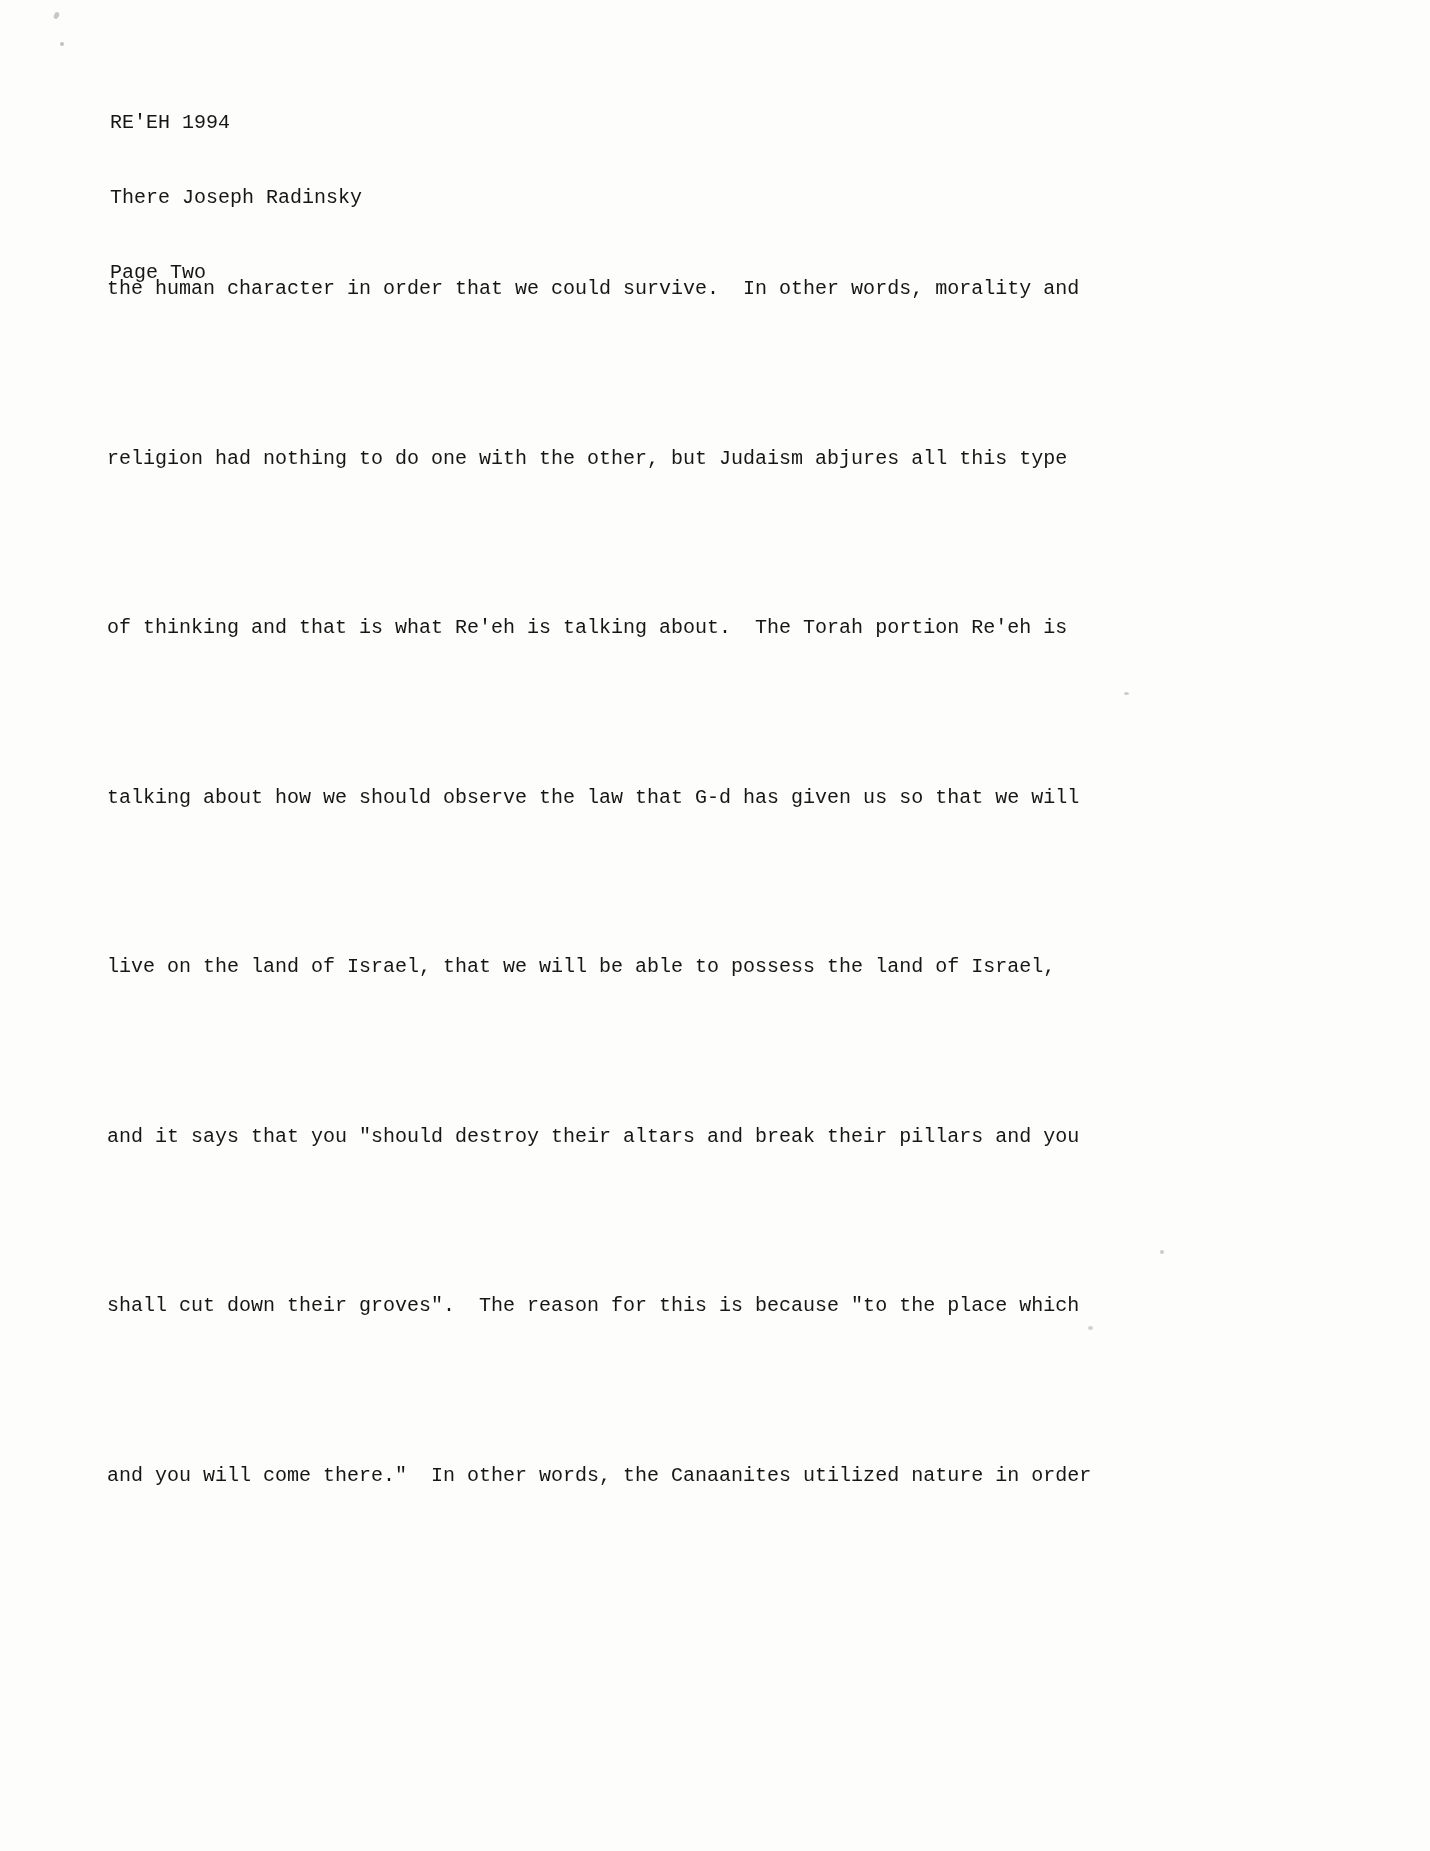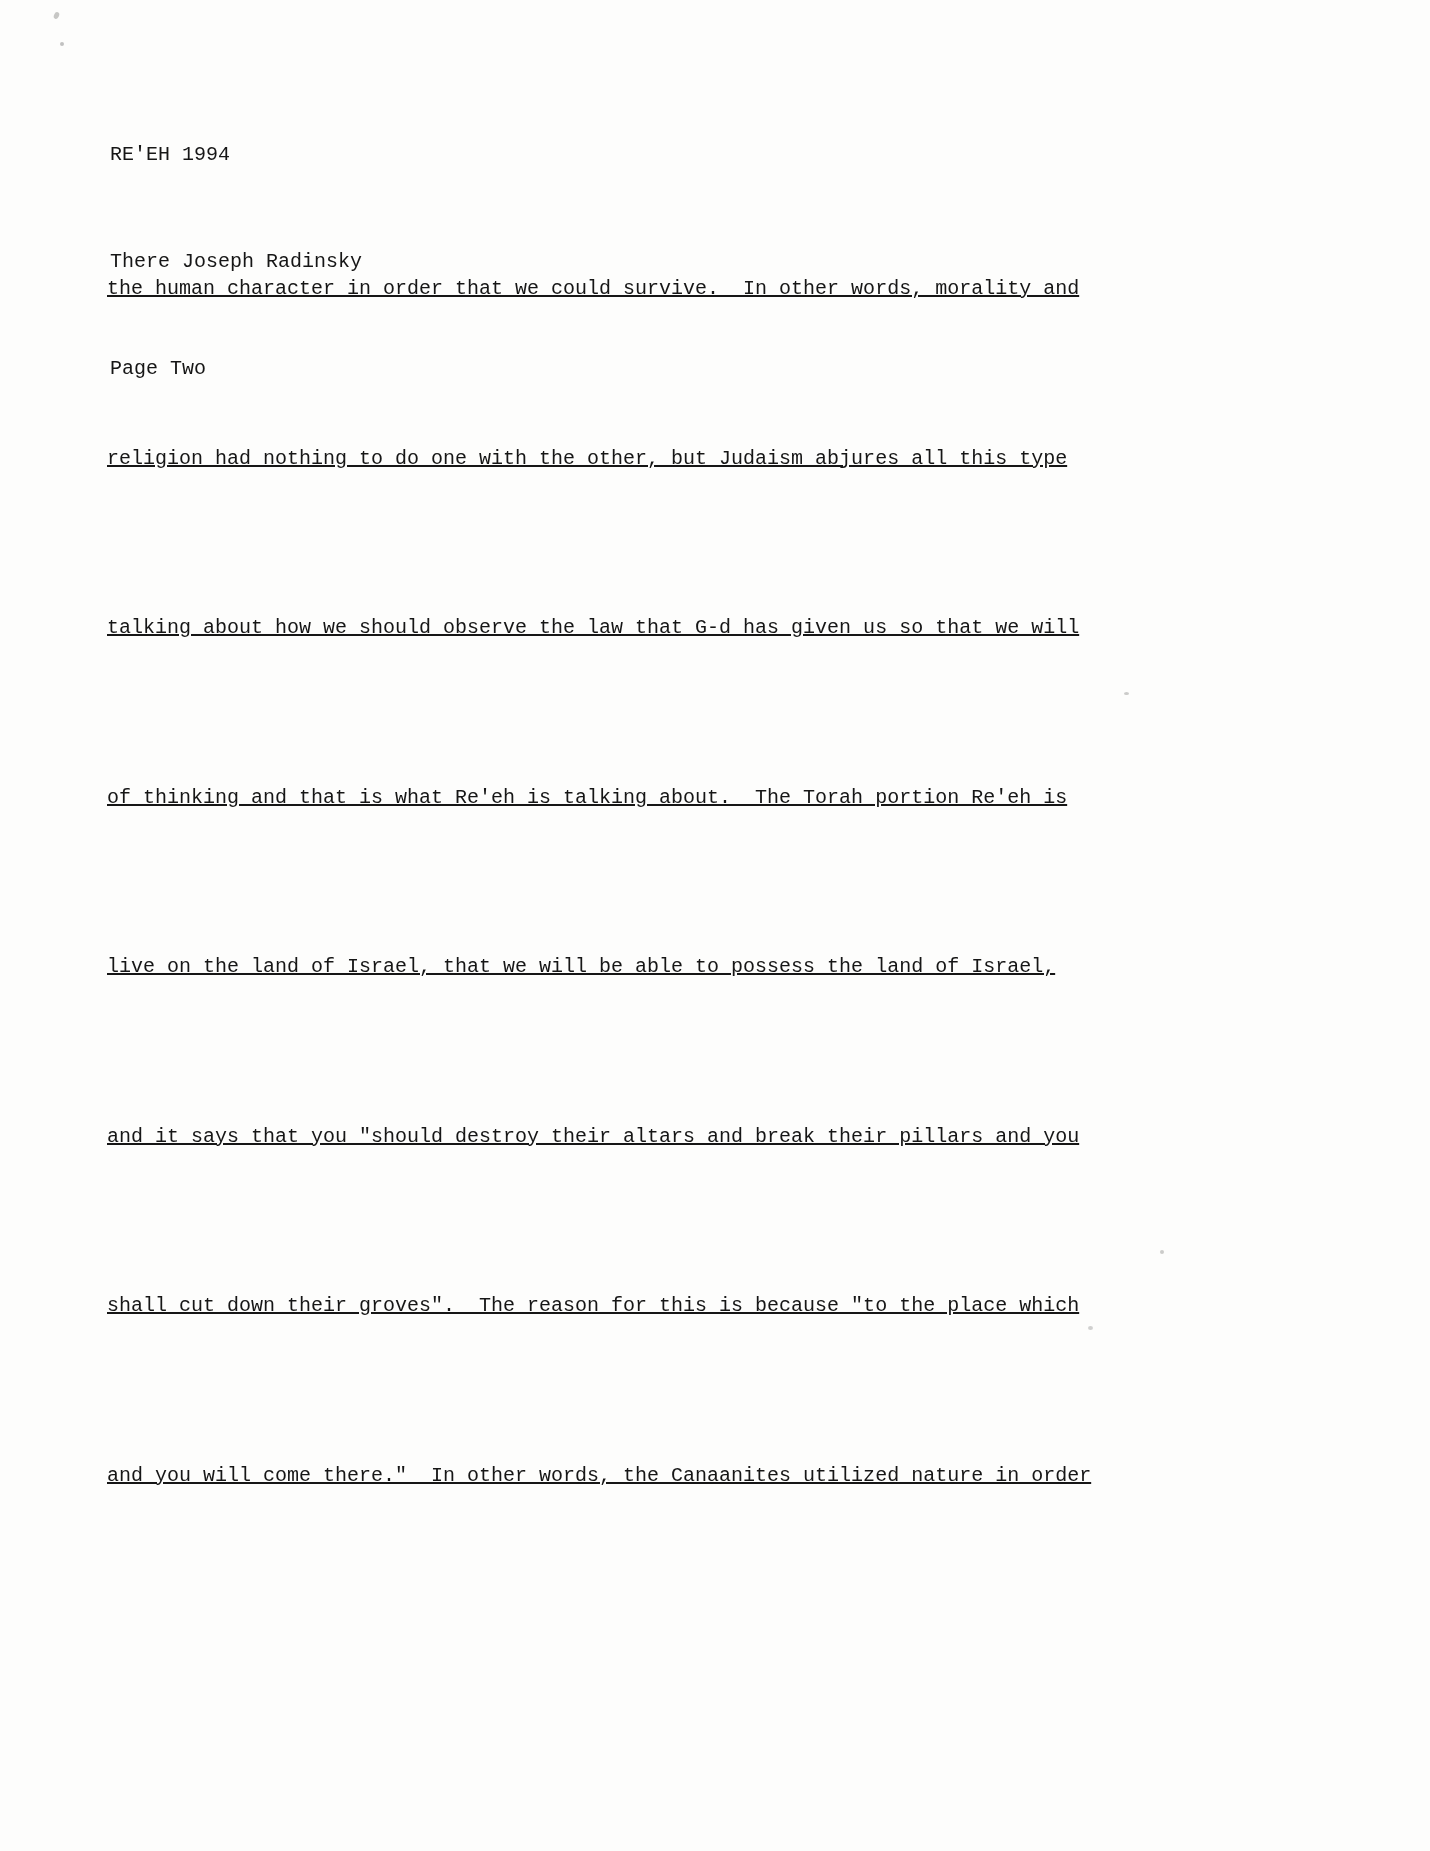--- a/index.html
+++ b/index.html
@@ -21,34 +21,32 @@
     position: absolute;
     left: 110px;
     top: 60px;
     font-size: 20px;
     line-height: 25px;
     white-space: pre;
     letter-spacing: 0px;
   }
   .doc-header .hline {
     height: 25px;
-    margin-top: 32px;
   }
   .doc-body {
     position: absolute;
     left: 107px;
     top: 148px;
     width: 1290px;
     font-size: 20px;
     line-height: 56.5px;
     white-space: pre;
   }
   .tline {
     height: 56.5px;
-    text-decoration: underline;
   }
   
   .speck {
     position: absolute;
     background: #9a9a98;
     border-radius: 50%;
   }
   .speck.s1 { left: 54px;  top: 12px;   width: 5px; height: 7px; transform: rotate(25deg); opacity: .55; }
   .speck.s2 { left: 60px;  top: 42px;   width: 4px; height: 4px; opacity: .6; }
   .speck.s3 { left: 1124px; top: 692px; width: 5px; height: 3px; opacity: .5; }
@@ -68,22 +66,22 @@
 
   <div class="doc-header">
     <div class="hline">RE'EH 1994</div>
     <div class="hline">There Joseph Radinsky</div>
     <div class="hline">Page Two</div>
   </div>
 
   <div class="doc-body">
     <div class="tline">the human character in order that we could survive.  In other words, morality and</div>
     <div class="tline">religion had nothing to do one with the other, but Judaism abjures all this type</div>
+    <div class="tline">of thinking and that is what Re'eh is talking about.  The Torah portion Re'eh is</div>
     <div class="tline">talking about how we should observe the law that G-d has given us so that we will</div>
-    <div class="tline">of thinking and that is what Re'eh is talking about.  The Torah portion Re'eh is</div>
     <div class="tline">live on the land of Israel, that we will be able to possess the land of Israel,</div>
     <div class="tline">and it says that you "should destroy their altars and break their pillars and you</div>
     <div class="tline">shall cut down their groves".  The reason for this is because "to the place which</div>
     <div class="tline">and you will come there."  In other words, the Canaanites utilized nature in order</div>
     
     
     
     
     
     

